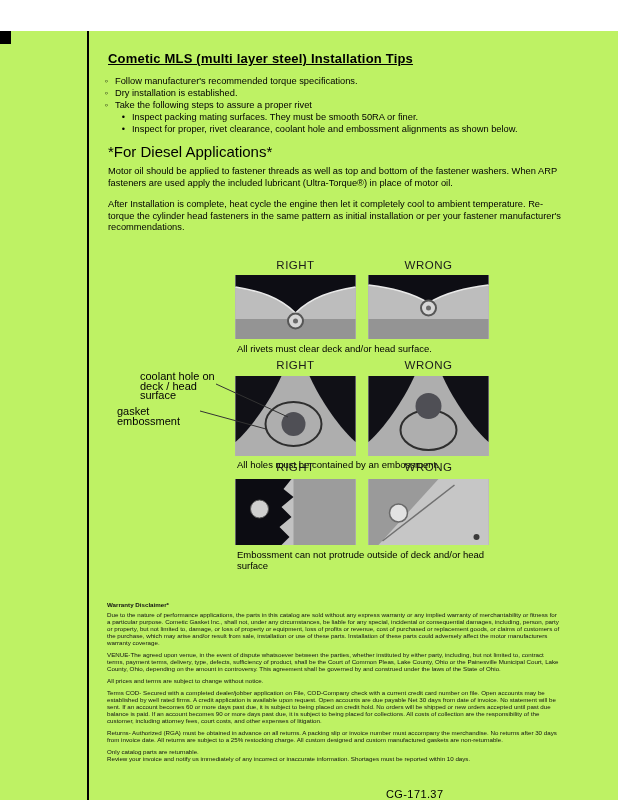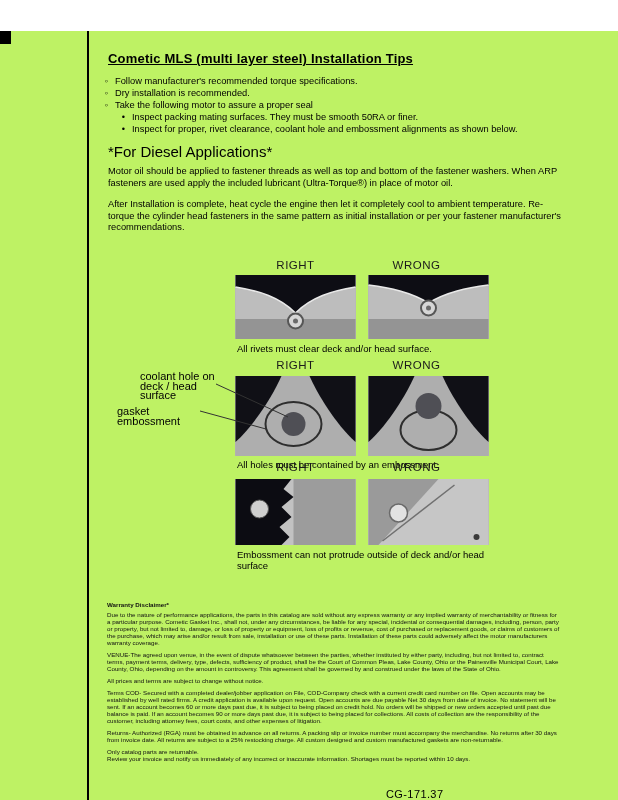--- a/index.html
+++ b/index.html
@@ -28,21 +28,21 @@
   .para { left:108px; width:457px; font-size:9.3px; line-height:11.5px; }
   .para1 { top:135px; }
   .para2 { top:168px; }
   .retorque-note { left:108px; top:209px; font-size:9.3px; }
 
   .fig-row { left:100px; width:460px; }
   .fig1 { top:228px; height:100px; }
   .fig2 { top:328px; height:110px; }
   .fig3 { top:430px; height:112px; }
   .fig-label { top:0; width:121px; text-align:center; font-size:11.5px; color:#1a1a1a; letter-spacing:0.5px; }
-  .fig-label.l { left:135px; } .fig-label.r { left:256px; }
+  .fig-label.l { left:135px; } .fig-label.r { left:268px; }
   .fig-img { width:121px; overflow:hidden; background:#b5b5b5; }
   .fig-img svg { display:block; width:100%; height:100%; }
   .fig-img.l { left:135px; } .fig-img.r { left:268px; }
   .fig1 .fig-img { top:16px; height:64px; }
   .fig2 .fig-img { top:17px; height:80px; }
   .fig3 .fig-img { top:18px; height:66px; }
   .fig-caption { left:137px; font-size:9.5px; line-height:11px; }
   .fig1 .fig-caption { top:84px; }
   .fig2 .fig-caption { top:100px;text-align:right; }
   .fig3 .fig-caption { top:88px; width:250px; }
@@ -69,25 +69,25 @@
 
   <h1 class="abs title">Cometic MLS (multi layer steel) Installation Tips</h1>
 
   <div class="abs tips">
     <div class="tip-row">
       <span class="tip-mark">◦</span>
       <span>Follow manufacturer's recommended torque specifications.</span>
     </div>
     <div class="tip-row">
       <span class="tip-mark">◦</span>
-      <span>Dry installation is recommended.</span>
+      <span>Dry installation is established.</span>
     </div>
     <div class="tip-row">
       <span class="tip-mark">◦</span>
-      <span>Take the following motor to assure a proper seal</span>
+      <span>Take the following steps to assure a proper rivet</span>
     </div>
     <div class="tip-row sub">
       <span class="tip-mark">•</span>
       <span>Inspect packing mating surfaces.  They must be smooth 50RA or finer.</span>
     </div>
     <div class="tip-row sub">
       <span class="tip-mark">•</span>
       <span>Inspect for proper, rivet clearance, coolant hole and embossment alignments as shown below.</span>
     </div>
   </div>

